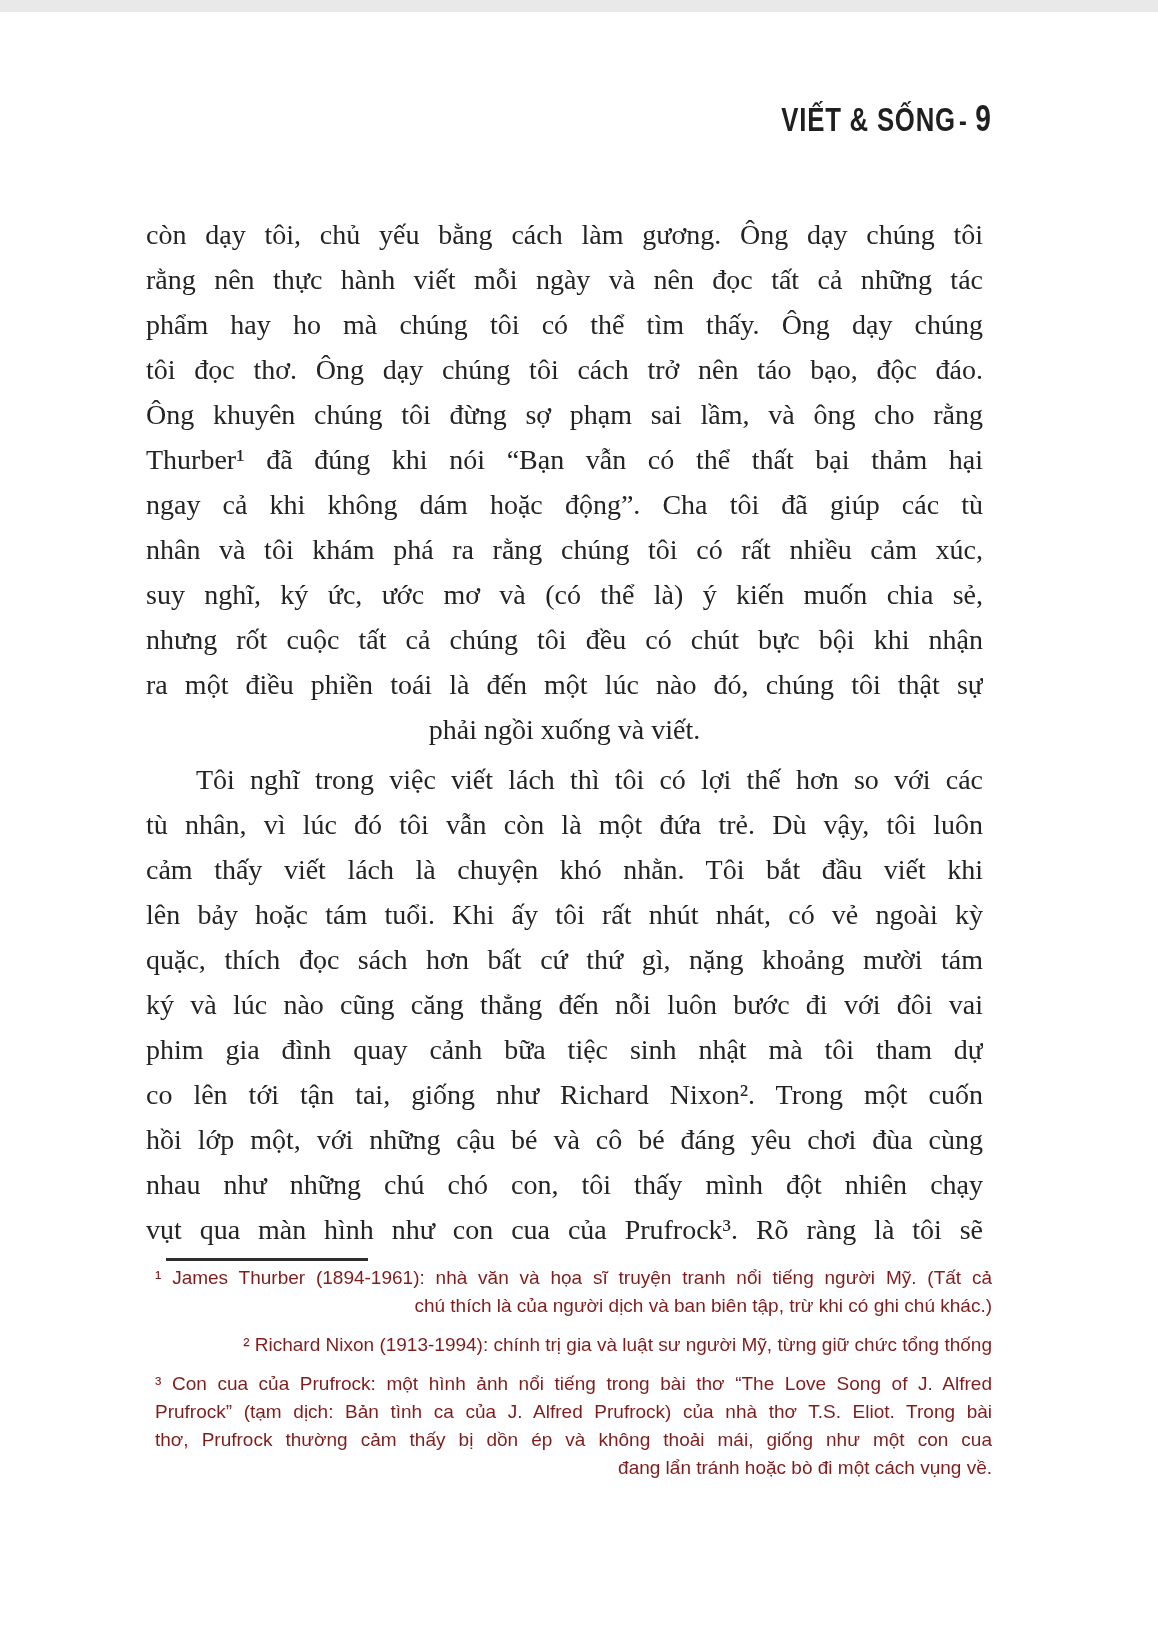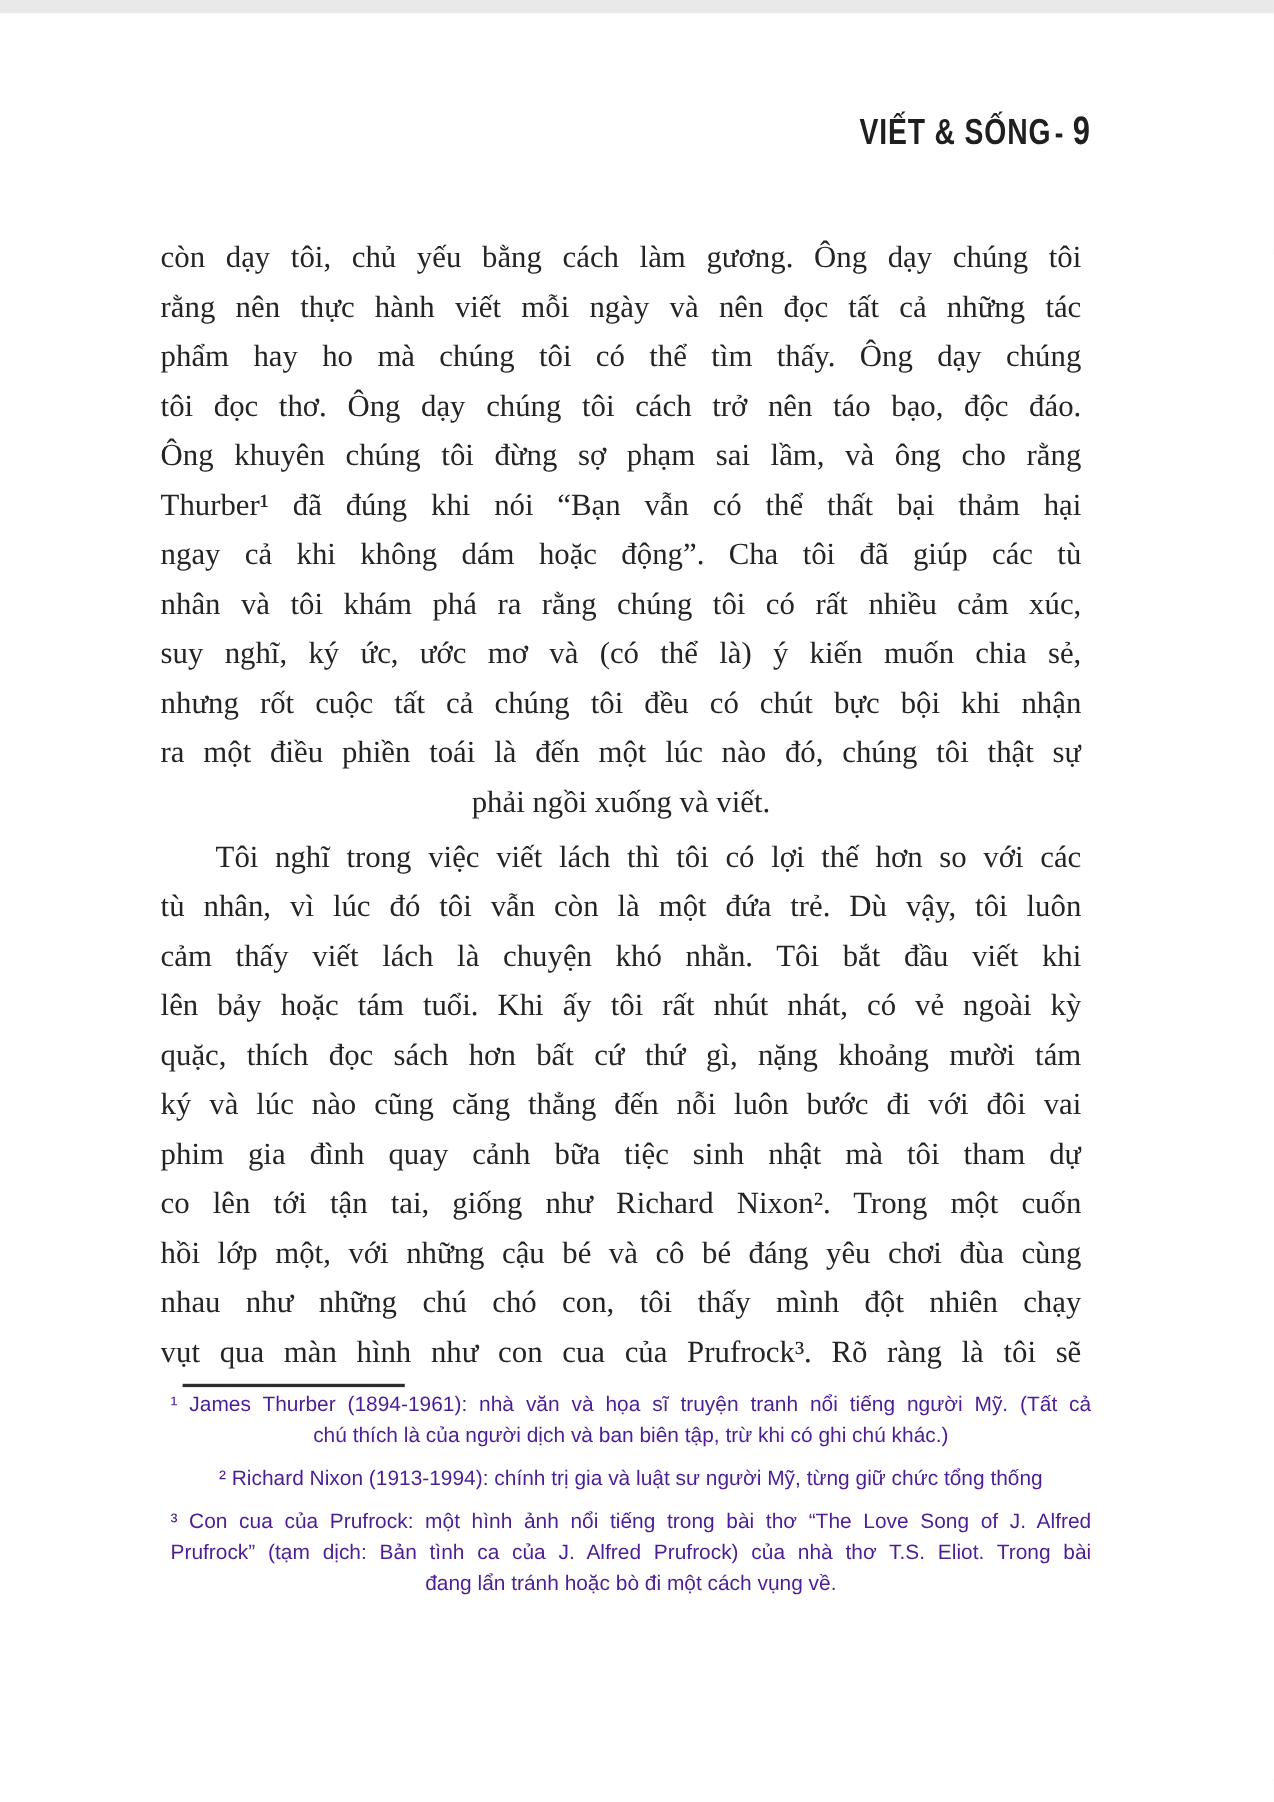--- a/index.html
+++ b/index.html
@@ -68,25 +68,25 @@
   }
 
   
   .footnotes {
     position: absolute;
     left: 155px;
     top: 1252px;
     width: 837px;
     font-family: "Liberation Sans", sans-serif;
     font-size: 19px;
-    color: #4c1d95;
+    color: #7f1d1d;
   }
   .footnote + .footnote { margin-top: 11px; }
   .footnote .jline { height: 28px; line-height: 28px; }
-  .footnote .jline:last-child { text-align: center; }
+  .footnote .jline:last-child { text-align: right; }
   .footnote .jline:last-child::after { content: none; }
 </style>
 </head>
 <body>
 
 <div id="page">
 
   <div class="header">
     <span class="htitle">VIẾT &amp; SỐNG</span>
     <span class="hsep">-</span>
@@ -129,17 +129,18 @@
     <div class="footnote">
         <div class="jline">¹ James Thurber (1894-1961): nhà văn và họa sĩ truyện tranh nổi tiếng người Mỹ. (Tất cả</div>
         <div class="jline">chú thích là của người dịch và ban biên tập, trừ khi có ghi chú khác.)</div>
       </div>
     <div class="footnote">
         <div class="jline">² Richard Nixon (1913-1994): chính trị gia và luật sư người Mỹ, từng giữ chức tổng thống</div>
       </div>
     <div class="footnote">
         <div class="jline">³ Con cua của Prufrock: một hình ảnh nổi tiếng trong bài thơ “The Love Song of J. Alfred</div>
         <div class="jline">Prufrock” (tạm dịch: Bản tình ca của J. Alfred Prufrock) của nhà thơ T.S. Eliot. Trong bài</div>
+        <div class="jline">thơ, Prufrock thường cảm thấy bị dồn ép và không thoải mái, giống như một con cua</div>
         <div class="jline">đang lẩn tránh hoặc bò đi một cách vụng về.</div>
       </div>
   </div>
 
 </div>
 
 </body></html>

